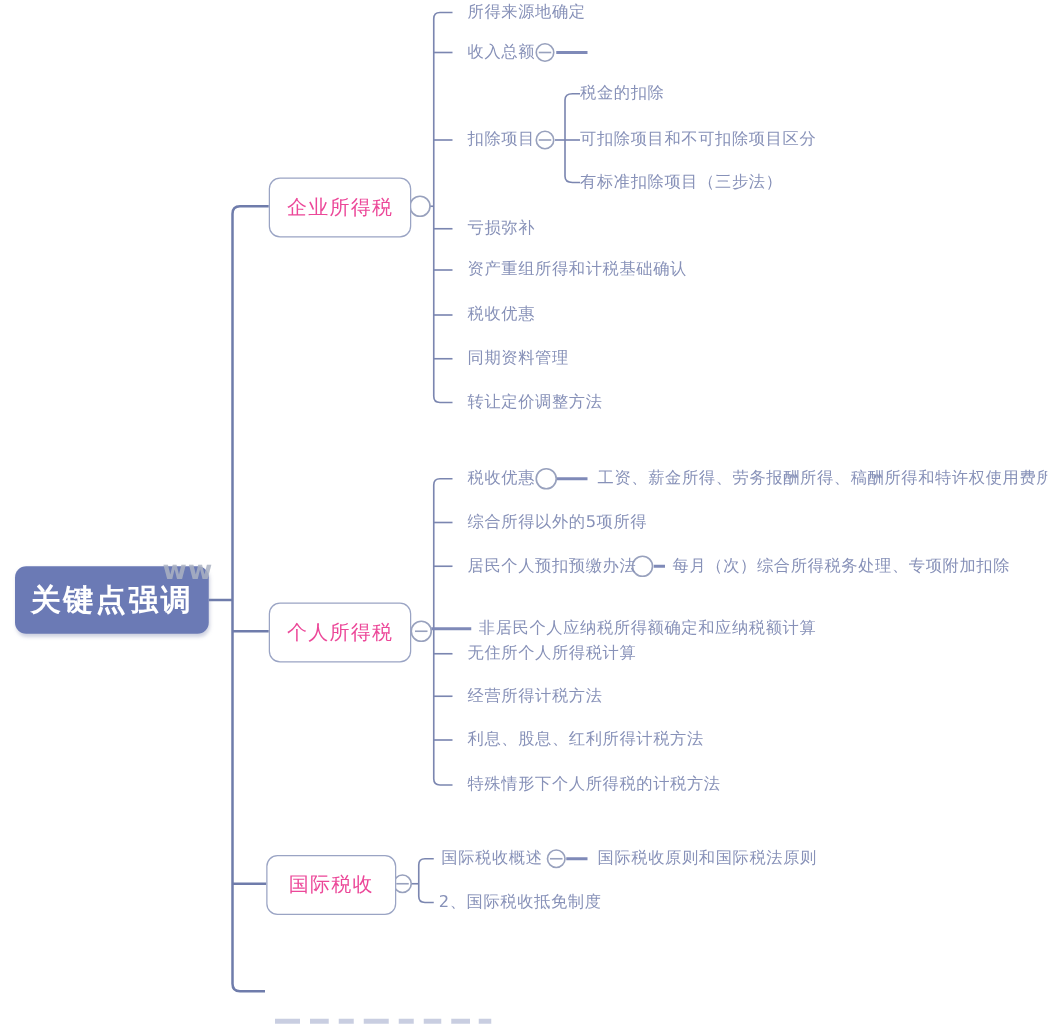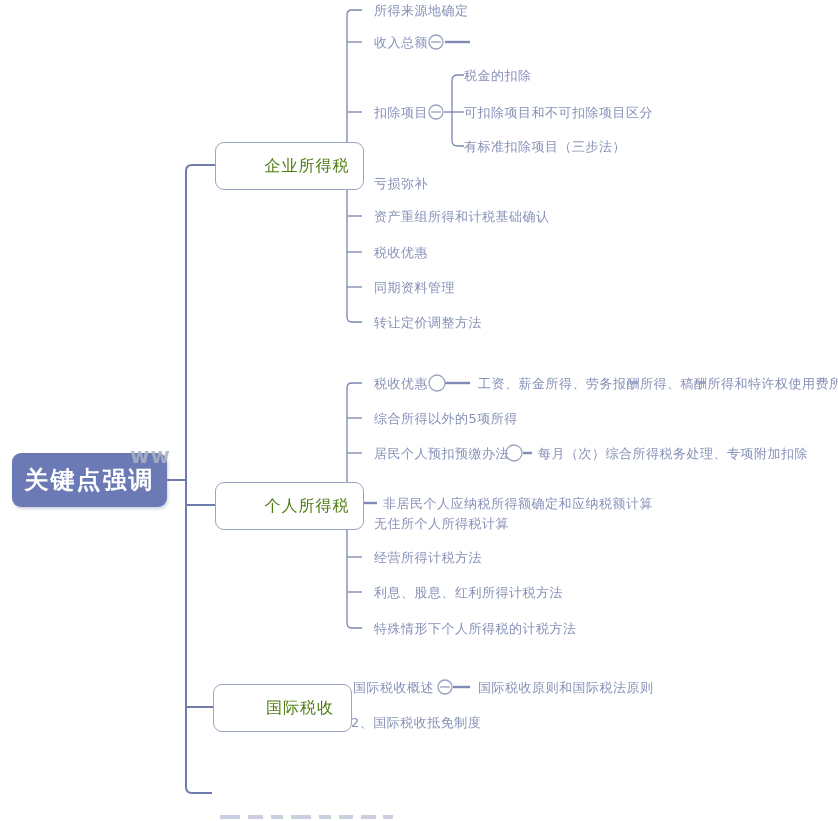--- a/index.html
+++ b/index.html
@@ -9,21 +9,21 @@
   }
   svg.lines{position:absolute;left:0;top:0;z-index:1;}
   .leaf{
     position:absolute;transform:translateY(-50%);
     font-size:13px;line-height:1;color:#8791b8;white-space:nowrap;z-index:2;
     letter-spacing:0.5px;
   }
   .node{
     position:absolute;display:flex;align-items:center;justify-content:center;
     background:#fff;border:1.4px solid #9aa4c4;border-radius:9px;
-    color:#4d7c0f;font-size:16px;letter-spacing:1px;white-space:nowrap;z-index:2;padding-left:35px;
+    color:#ec4899;font-size:16px;letter-spacing:1px;white-space:nowrap;z-index:2;
   }
   .root{
     position:absolute;display:flex;align-items:center;justify-content:center;
     background:#6b7ab5;border-radius:9px;color:#ffffff;font-size:24px;
     font-weight:bold;letter-spacing:2px;white-space:nowrap;z-index:2;
     box-shadow:1px 2px 3px rgba(120,130,170,0.35);
   }
   .wm-top{
     position:absolute;left:130px;top:444px;z-index:3;
     color:rgba(170,178,194,0.85);font-size:21px;font-weight:bold;letter-spacing:1px;

